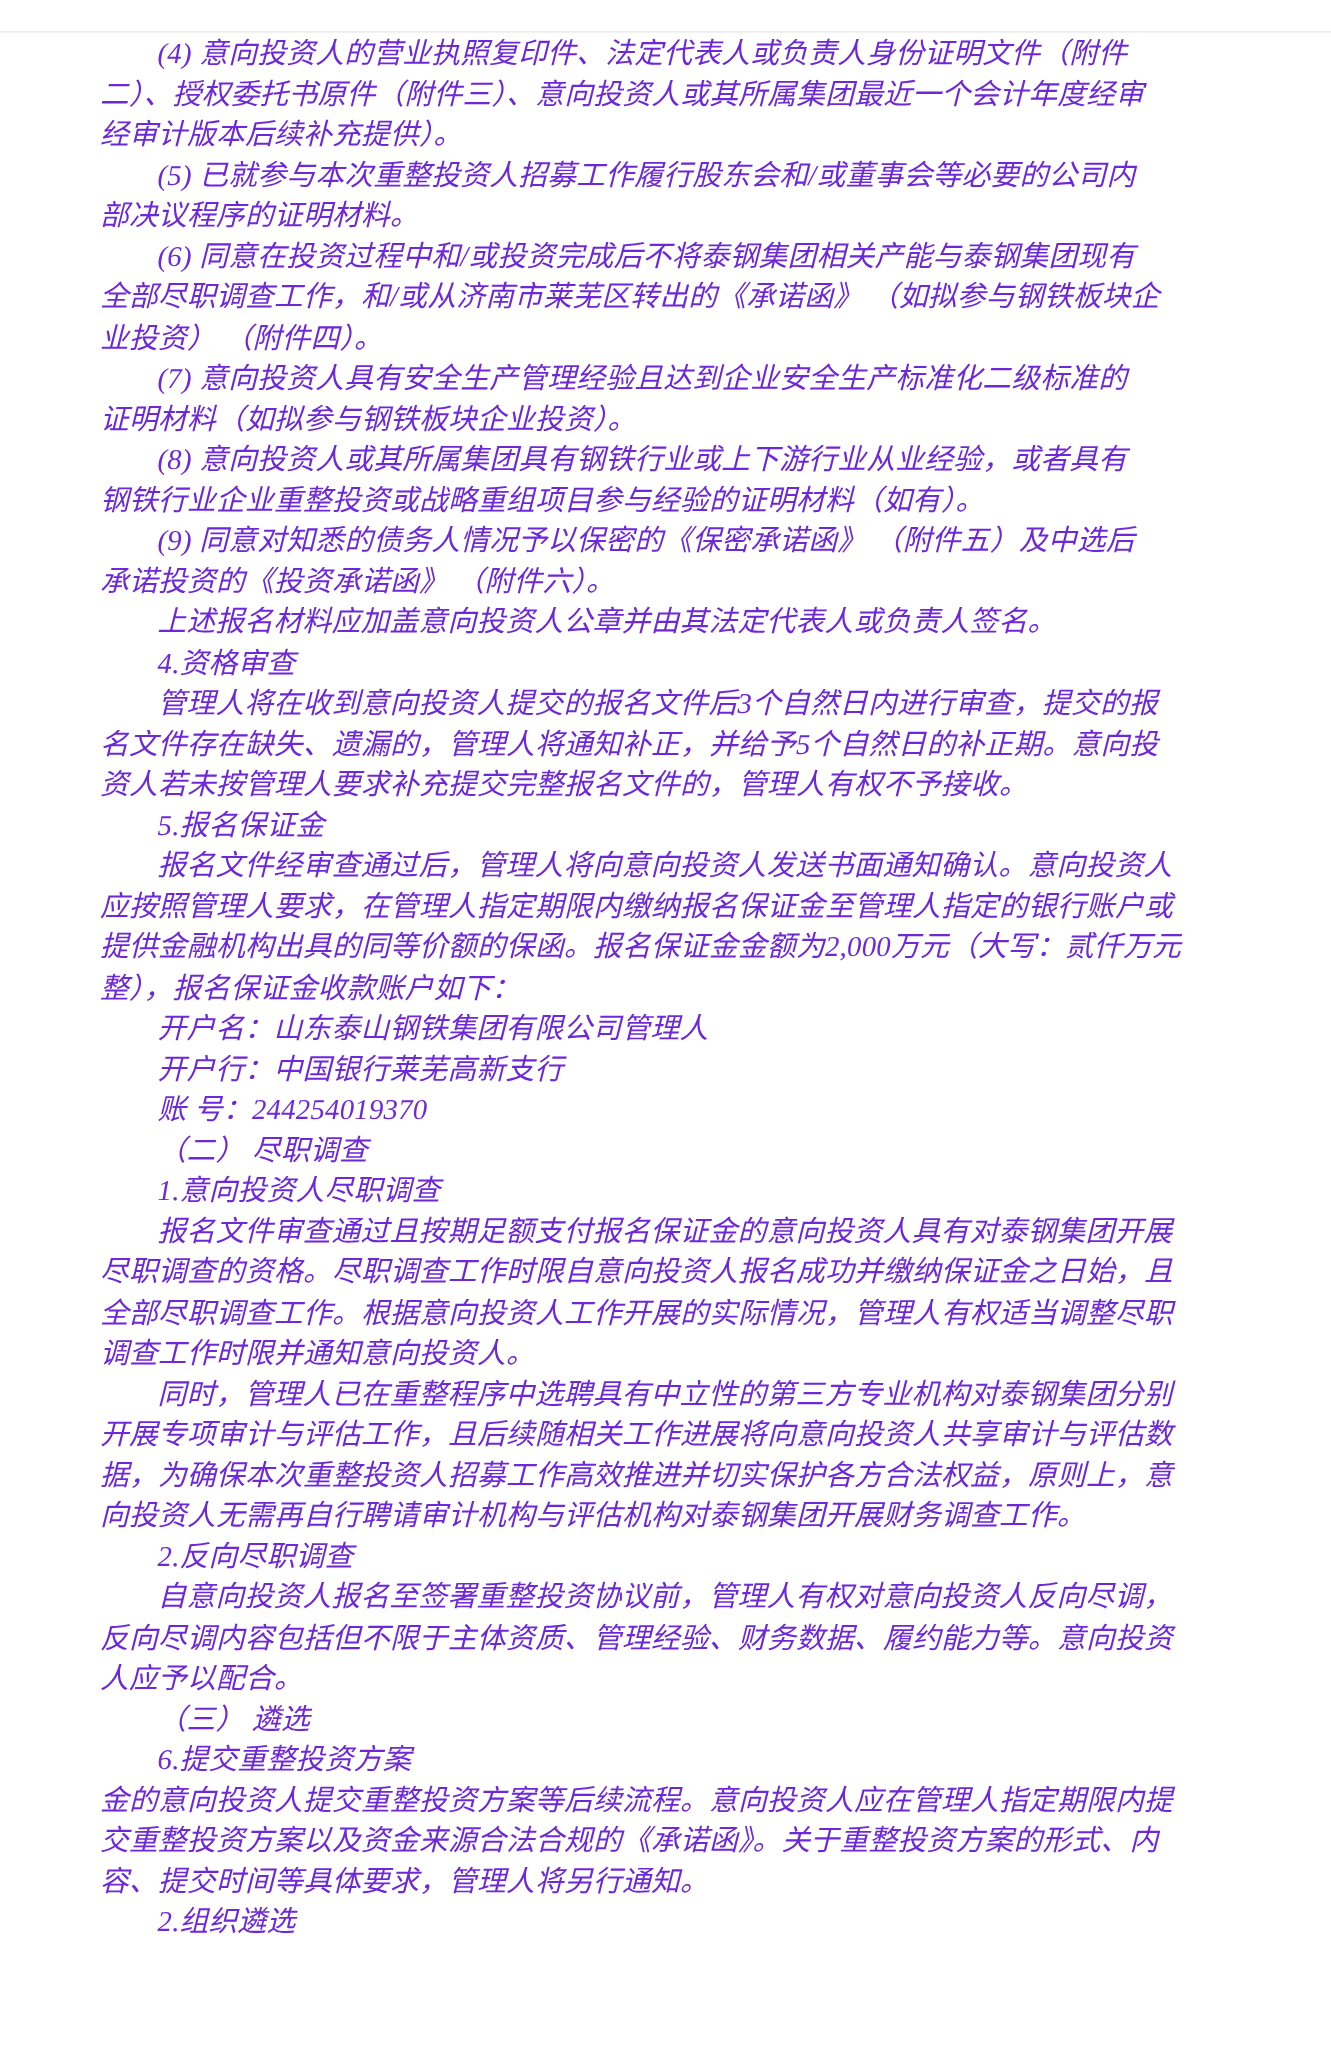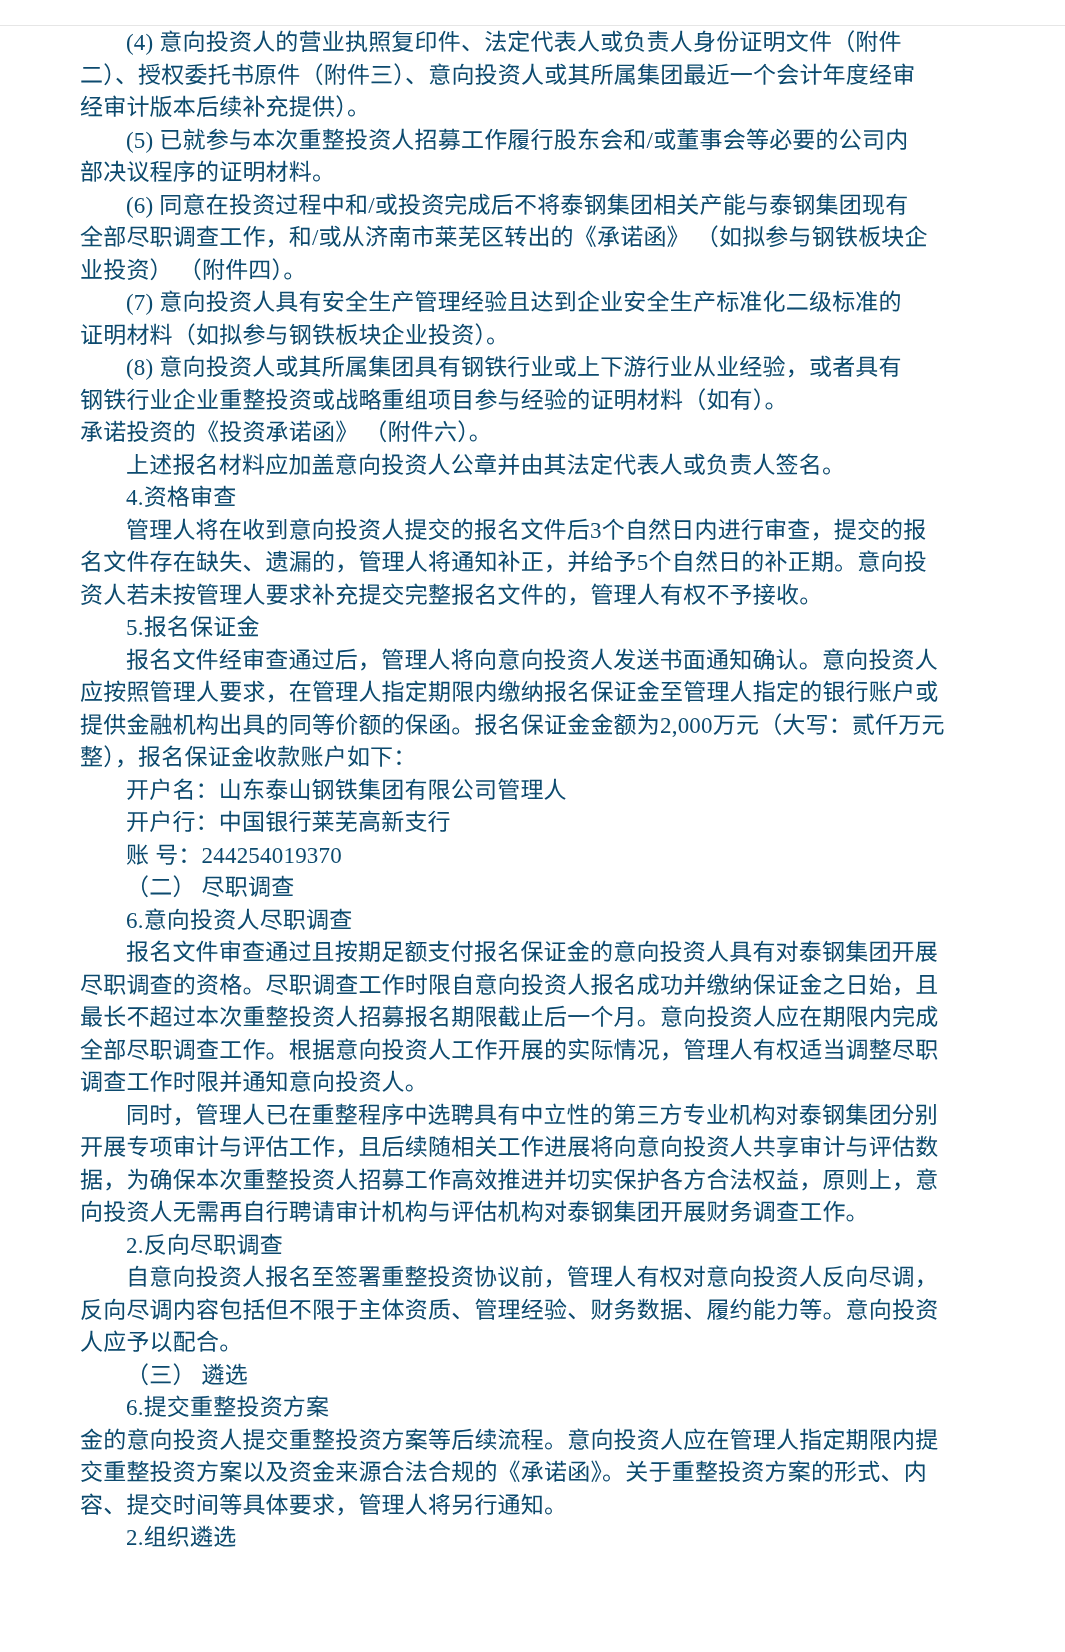--- a/index.html
+++ b/index.html
@@ -44,21 +44,21 @@
   }
   .line.first {
     text-indent: 46px;
   }
 </style>
 </head>
 <body>
 
 <div class="page" style="background: rgb(255, 255, 255);">
   <div class="top-divider" style="background: rgb(230, 230, 230);"></div>
-  <div class="doc" id="doc" style="color: #0c4a6e;">
+  <div class="doc" id="doc" style="color: #6d28d9; font-style: italic;">
       <div class="para">
         <div class="line first">(4) 意向投资人的营业执照复印件、法定代表人或负责人身份证明文件（附件</div>
         <div class="line">二）、授权委托书原件（附件三）、意向投资人或其所属集团最近一个会计年度经审</div>
         <div class="line">经审计版本后续补充提供）。</div>
       </div>
       <div class="para">
         <div class="line first">(5) 已就参与本次重整投资人招募工作履行股东会和/或董事会等必要的公司内</div>
         <div class="line">部决议程序的证明材料。</div>
       </div>
       <div class="para">
@@ -68,20 +68,21 @@
       </div>
       <div class="para">
         <div class="line first">(7) 意向投资人具有安全生产管理经验且达到企业安全生产标准化二级标准的</div>
         <div class="line">证明材料（如拟参与钢铁板块企业投资）。</div>
       </div>
       <div class="para">
         <div class="line first">(8) 意向投资人或其所属集团具有钢铁行业或上下游行业从业经验，或者具有</div>
         <div class="line">钢铁行业企业重整投资或战略重组项目参与经验的证明材料（如有）。</div>
       </div>
       <div class="para">
+        <div class="line first">(9) 同意对知悉的债务人情况予以保密的《保密承诺函》 （附件五）及中选后</div>
         <div class="line">承诺投资的《投资承诺函》 （附件六）。</div>
       </div>
       <div class="para">
         <div class="line first">上述报名材料应加盖意向投资人公章并由其法定代表人或负责人签名。</div>
       </div>
       <div class="para">
         <div class="line first">4.资格审查</div>
       </div>
       <div class="para">
         <div class="line first">管理人将在收到意向投资人提交的报名文件后3个自然日内进行审查，提交的报</div>
@@ -103,26 +104,25 @@
       <div class="para">
         <div class="line first">开户行：中国银行莱芜高新支行</div>
       </div>
       <div class="para">
         <div class="line first">账 号：244254019370</div>
       </div>
       <div class="para">
         <div class="line first">（二） 尽职调查</div>
       </div>
       <div class="para">
-        <div class="line first">6.意向投资人尽职调查</div>
+        <div class="line first">1.意向投资人尽职调查</div>
       </div>
       <div class="para">
         <div class="line first">报名文件审查通过且按期足额支付报名保证金的意向投资人具有对泰钢集团开展</div>
         <div class="line">尽职调查的资格。尽职调查工作时限自意向投资人报名成功并缴纳保证金之日始，且</div>
-        <div class="line">最长不超过本次重整投资人招募报名期限截止后一个月。意向投资人应在期限内完成</div>
         <div class="line">全部尽职调查工作。根据意向投资人工作开展的实际情况，管理人有权适当调整尽职</div>
         <div class="line">调查工作时限并通知意向投资人。</div>
       </div>
       <div class="para">
         <div class="line first">同时，管理人已在重整程序中选聘具有中立性的第三方专业机构对泰钢集团分别</div>
         <div class="line">开展专项审计与评估工作，且后续随相关工作进展将向意向投资人共享审计与评估数</div>
         <div class="line">据，为确保本次重整投资人招募工作高效推进并切实保护各方合法权益，原则上，意</div>
         <div class="line">向投资人无需再自行聘请审计机构与评估机构对泰钢集团开展财务调查工作。</div>
       </div>
       <div class="para">

